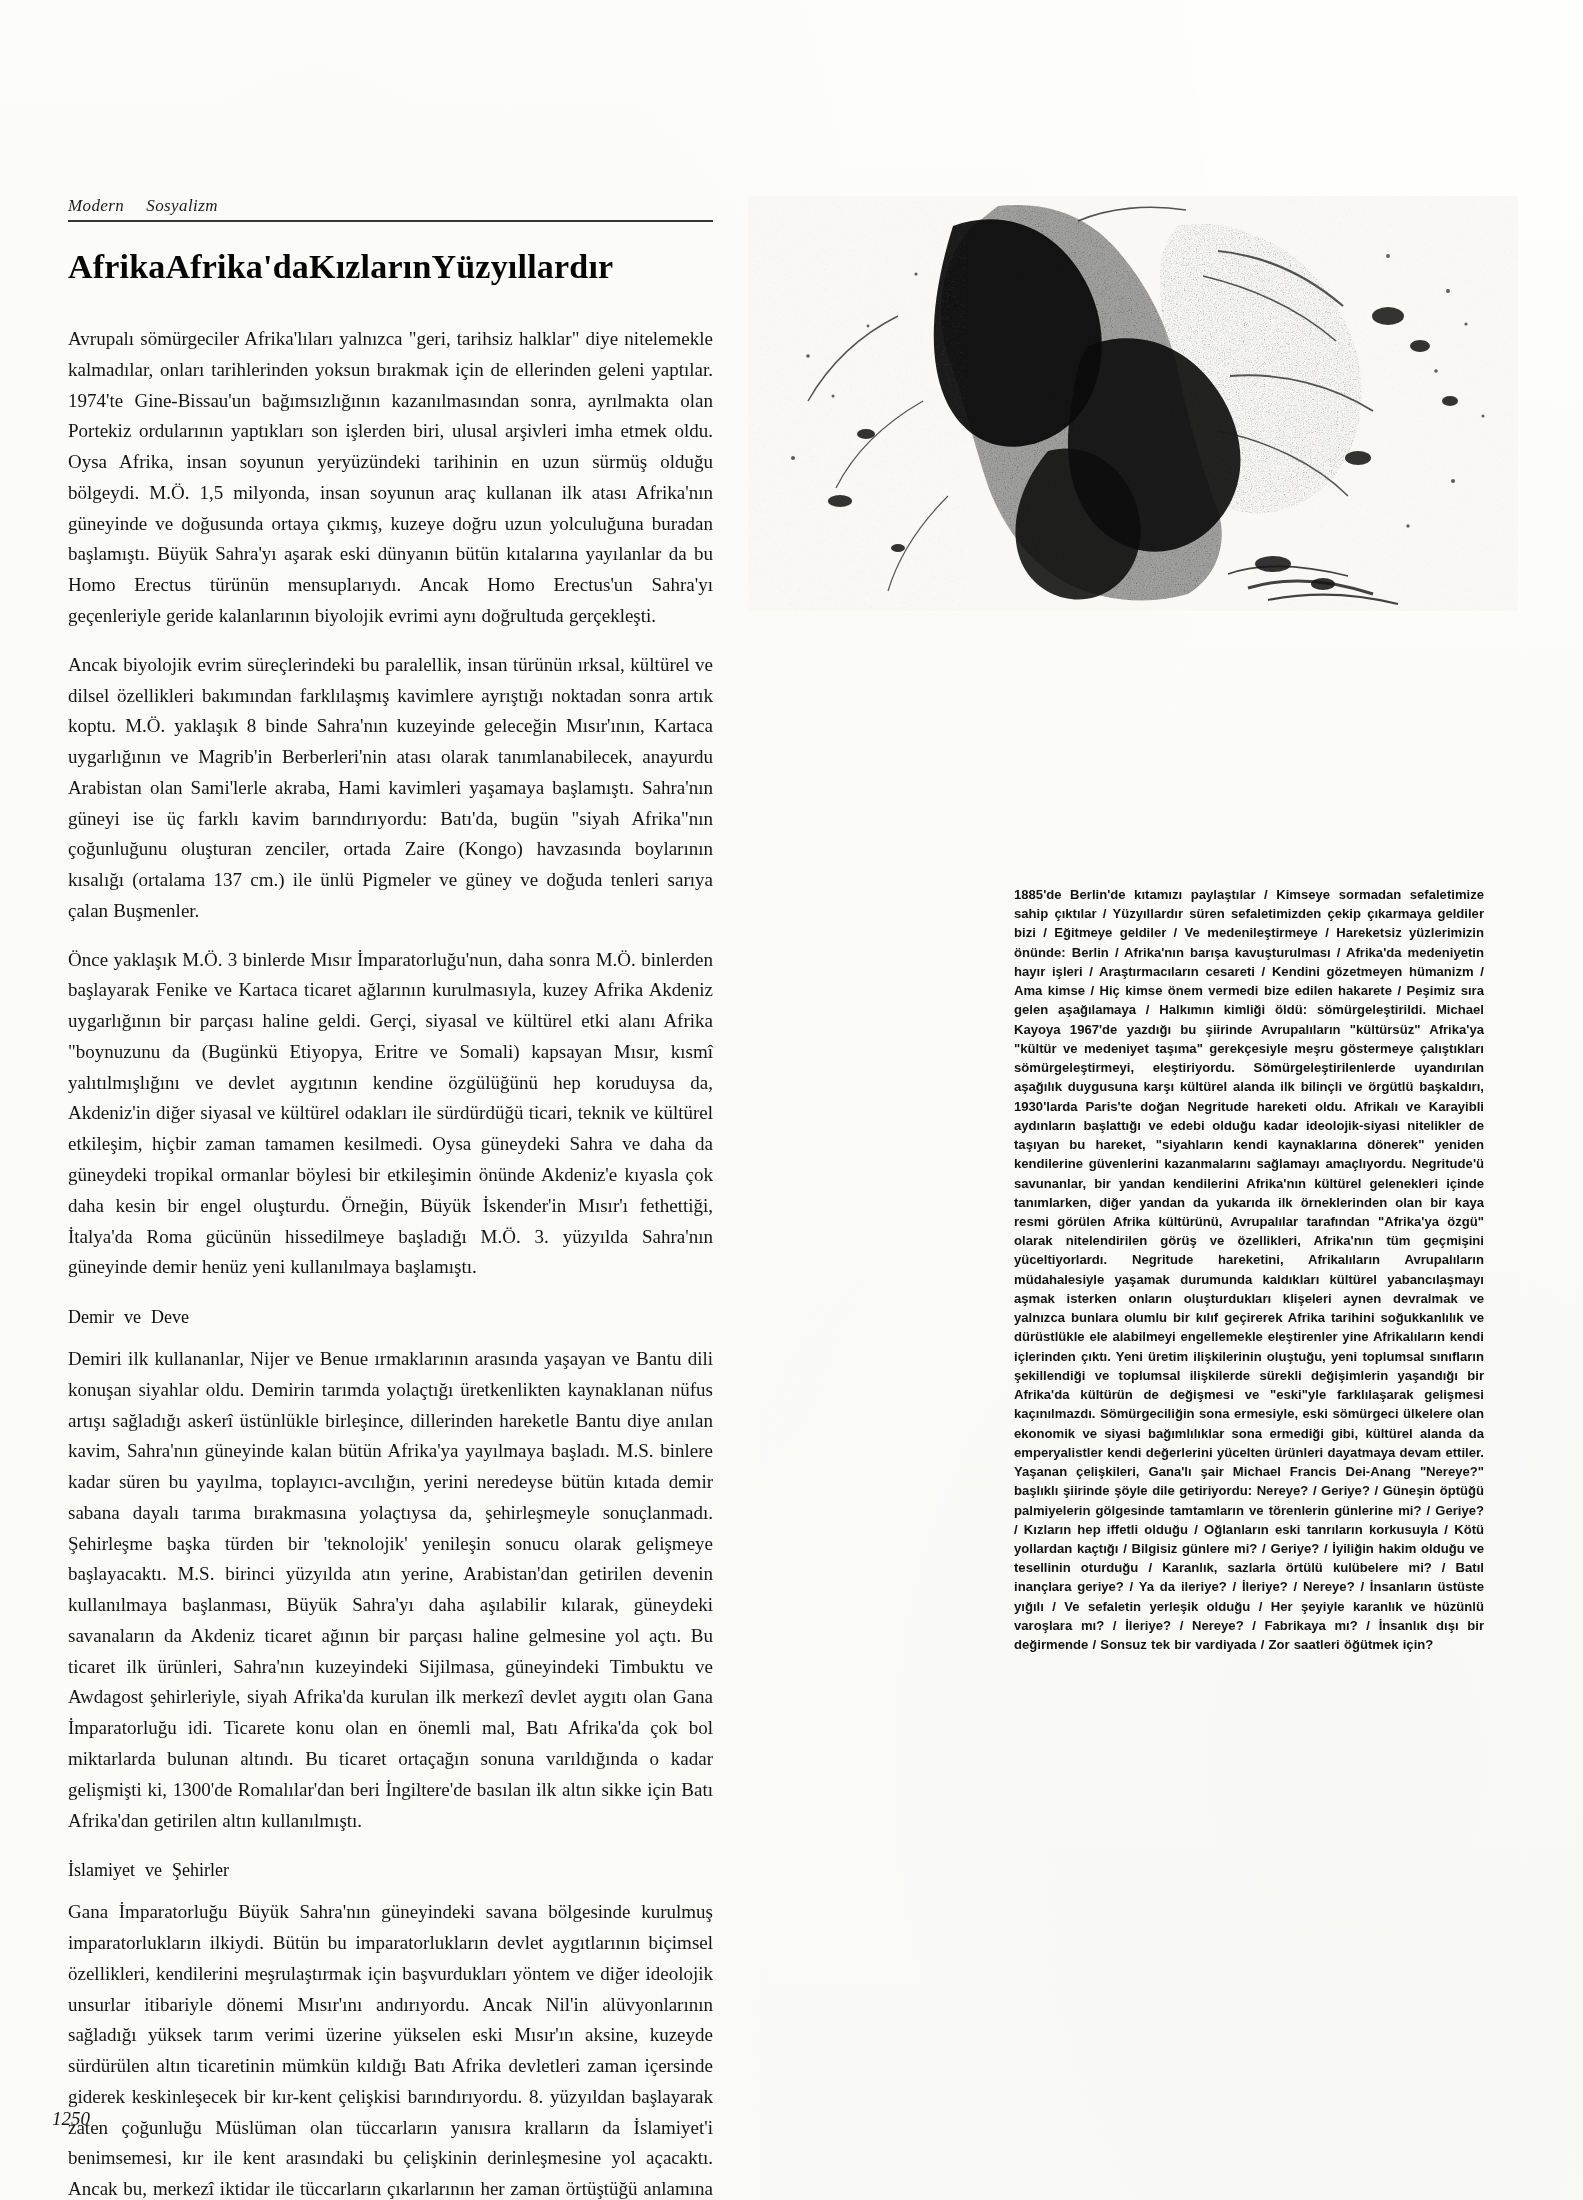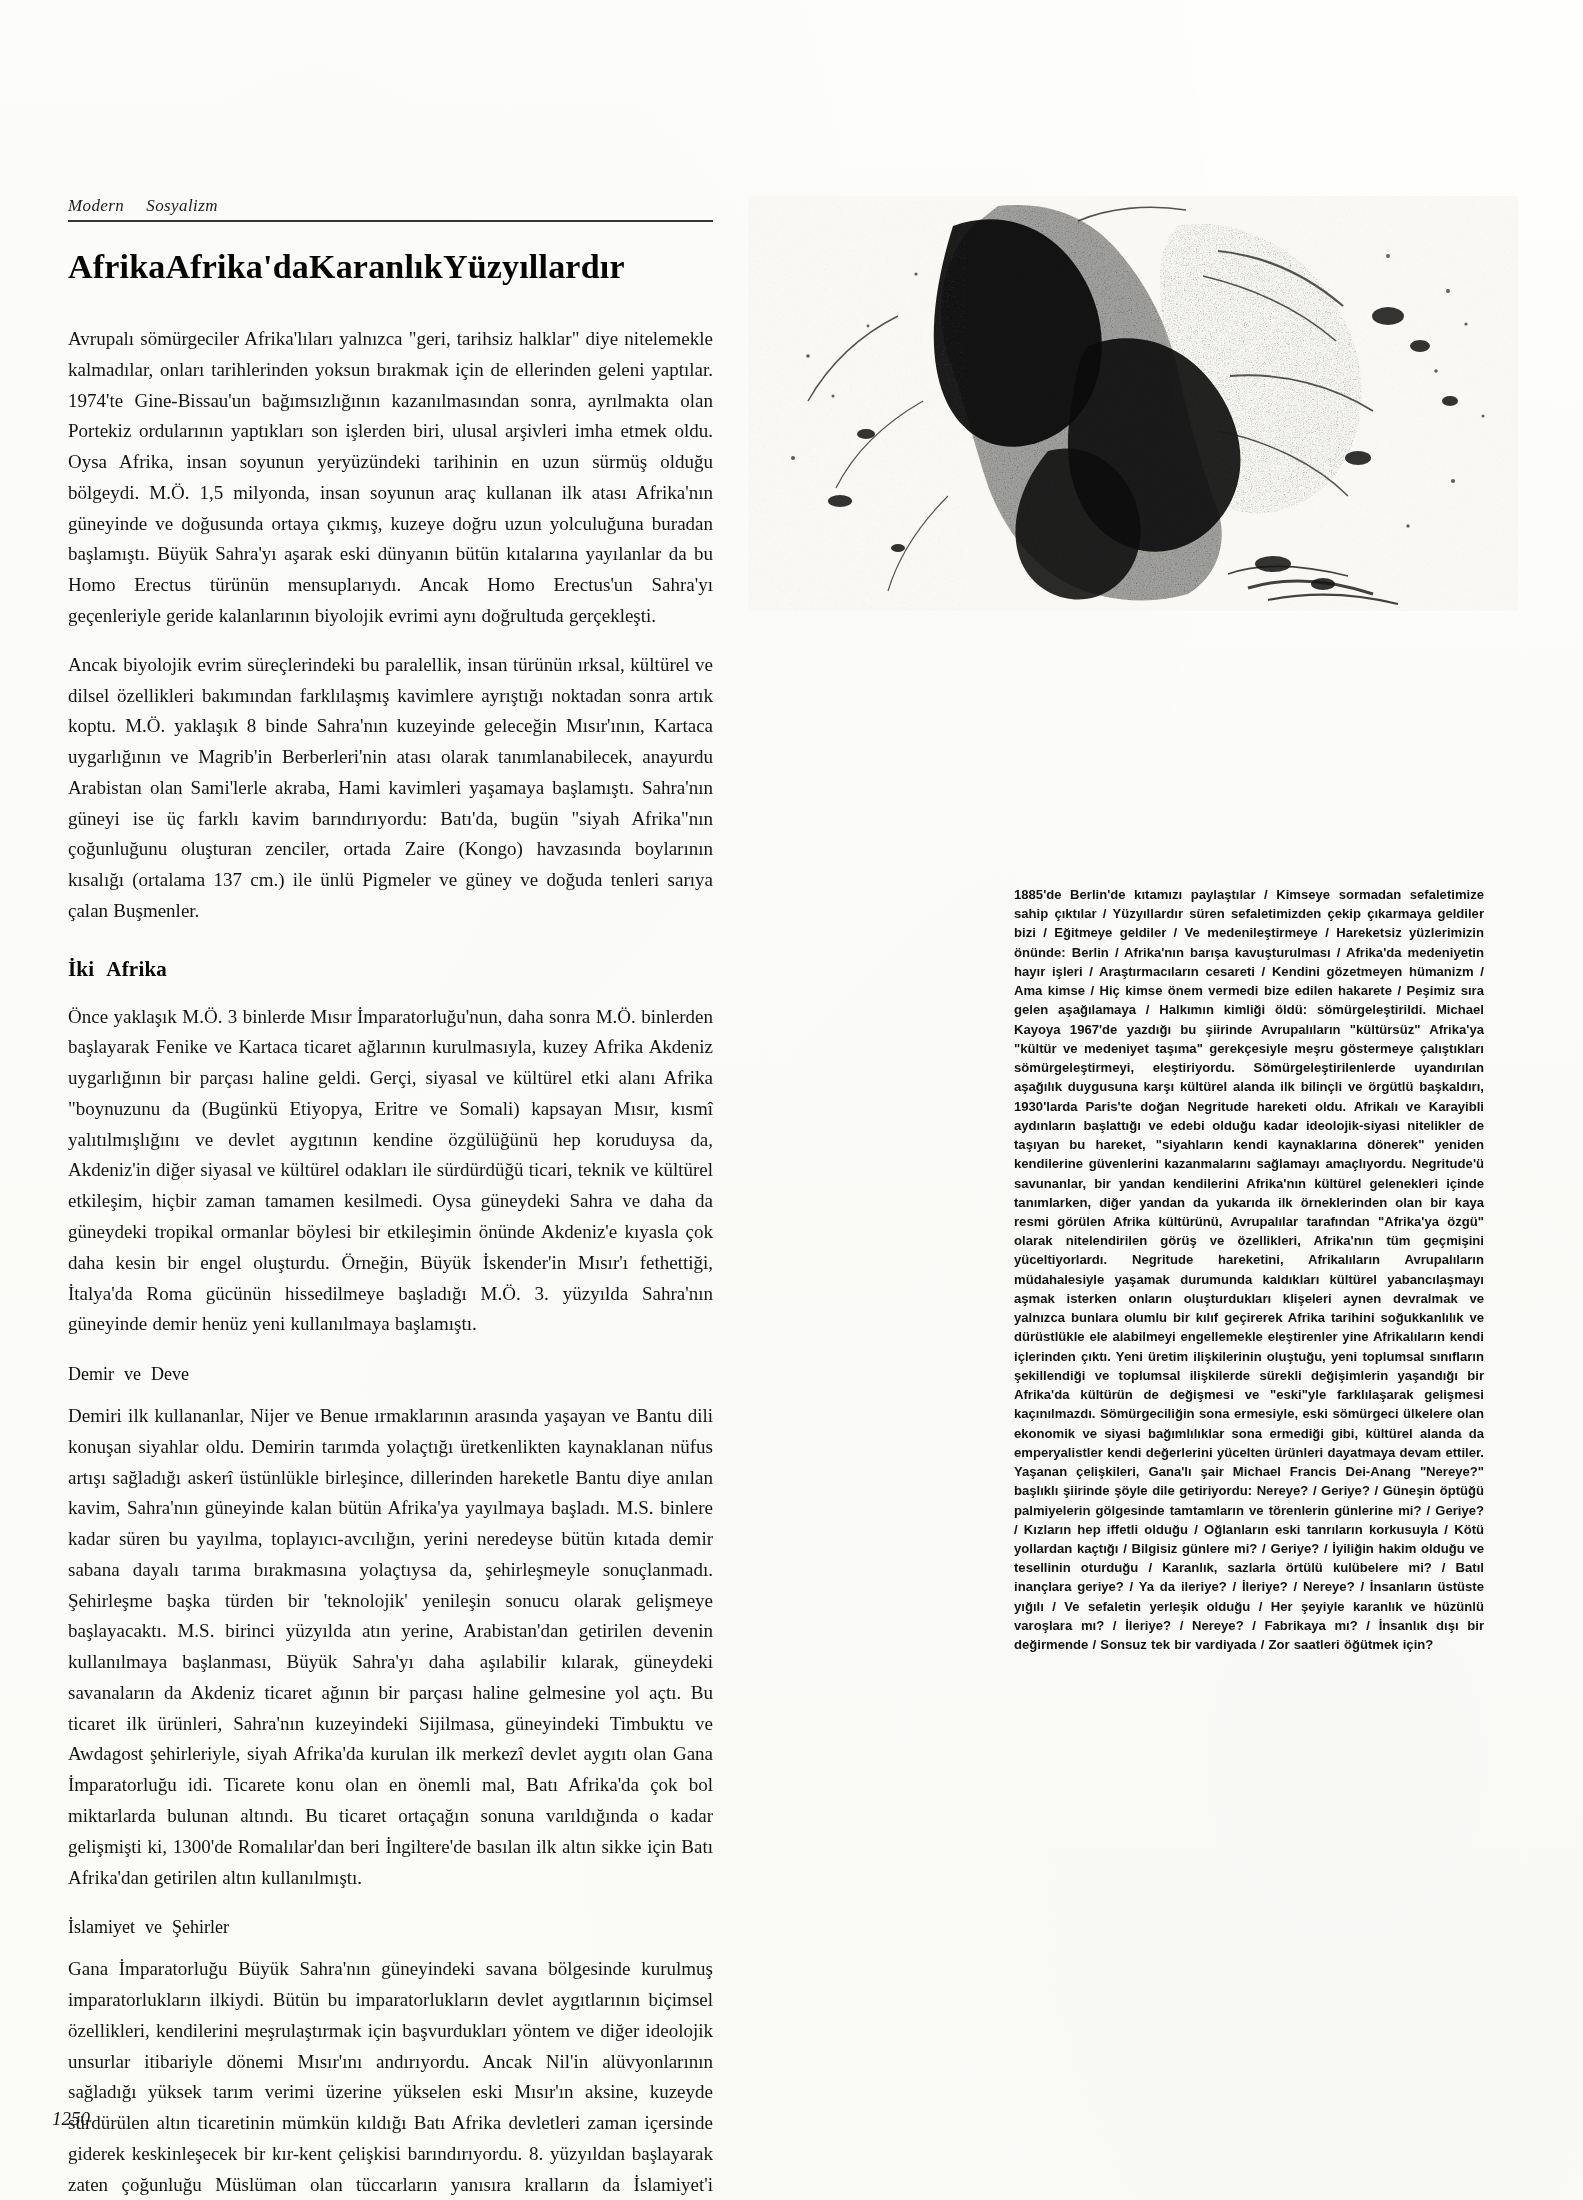--- a/index.html
+++ b/index.html
@@ -139,30 +139,27 @@
   <div class="paper-tone"></div>
 
   <div class="main-col">
 
     <div class="running-head">
       <span class="rh-word">Modern</span><span class="rh-word">Sosyalizm</span>
     </div>
     <div class="head-rule"></div>
 
     <h1 class="article-title">
-      <span class="t-word">Afrika</span><span class="t-word">Afrika'da</span><span class="t-word">Karanlık</span><span class="t-word">Yüzyıllardır</span>
+      <span class="t-word">Afrika</span><span class="t-word">Afrika'da</span><span class="t-word">Kızların</span><span class="t-word">Yüzyıllardır</span>
     </h1>
 
     <p class="body-p">Avrupalı sömürgeciler Afrika'lıları yalnızca "geri, tarihsiz halklar" diye nitelemekle kalmadılar, onları tarihlerinden yoksun bırakmak için de ellerinden geleni yaptılar. 1974'te Gine-Bissau'un bağımsızlığının kazanılmasından sonra, ayrılmakta olan Portekiz ordularının yaptıkları son işlerden biri, ulusal arşivleri imha etmek oldu. Oysa Afrika, insan soyunun yeryüzündeki tarihinin en uzun sürmüş olduğu bölgeydi. M.Ö. 1,5 milyonda, insan soyunun araç kullanan ilk atası Afrika'nın güneyinde ve doğusunda ortaya çıkmış, kuzeye doğru uzun yolculuğuna buradan başlamıştı. Büyük Sahra'yı aşarak eski dünyanın bütün kıtalarına yayılanlar da bu Homo Erectus türünün mensuplarıydı. Ancak Homo Erectus'un Sahra'yı geçenleriyle geride kalanlarının biyolojik evrimi aynı doğrultuda gerçekleşti.</p>
 
     <p class="body-p">Ancak biyolojik evrim süreçlerindeki bu paralellik, insan türünün ırksal, kültürel ve dilsel özellikleri bakımından farklılaşmış kavimlere ayrıştığı noktadan sonra artık koptu. M.Ö. yaklaşık 8 binde Sahra'nın kuzeyinde geleceğin Mısır'ının, Kartaca uygarlığının ve Magrib'in Berberleri'nin atası olarak tanımlanabilecek, anayurdu Arabistan olan Sami'lerle akraba, Hami kavimleri yaşamaya başlamıştı. Sahra'nın güneyi ise üç farklı kavim barındırıyordu: Batı'da, bugün "siyah Afrika"nın çoğunluğunu oluşturan zenciler, ortada Zaire (Kongo) havzasında boylarının kısalığı (ortalama 137 cm.) ile ünlü Pigmeler ve güney ve doğuda tenleri sarıya çalan Buşmenler.</p>
 
-    <h2 class="sec-head">
-      <span class="sh-word">İki</span><span class="sh-word">Afrika</span>
-    </h2>
 
     <p class="body-p">Önce yaklaşık M.Ö. 3 binlerde Mısır İmparatorluğu'nun, daha sonra M.Ö. binlerden başlayarak Fenike ve Kartaca ticaret ağlarının kurulmasıyla, kuzey Afrika Akdeniz uygarlığının bir parçası haline geldi. Gerçi, siyasal ve kültürel etki alanı Afrika "boynuzunu da (Bugünkü Etiyopya, Eritre ve Somali) kapsayan Mısır, kısmî yalıtılmışlığını ve devlet aygıtının kendine özgülüğünü hep koruduysa da, Akdeniz'in diğer siyasal ve kültürel odakları ile sürdürdüğü ticari, teknik ve kültürel etkileşim, hiçbir zaman tamamen kesilmedi. Oysa güneydeki Sahra ve daha da güneydeki tropikal ormanlar böylesi bir etkileşimin önünde Akdeniz'e kıyasla çok daha kesin bir engel oluşturdu. Örneğin, Büyük İskender'in Mısır'ı fethettiği, İtalya'da Roma gücünün hissedilmeye başladığı M.Ö. 3. yüzyılda Sahra'nın güneyinde demir henüz yeni kullanılmaya başlamıştı.</p>
 
     <h3 class="sub-head">
       <span class="sh-word">Demir</span><span class="sh-word">ve</span><span class="sh-word">Deve</span>
     </h3>
 
     <p class="body-p">Demiri ilk kullananlar, Nijer ve Benue ırmaklarının arasında yaşayan ve Bantu dili konuşan siyahlar oldu. Demirin tarımda yolaçtığı üretkenlikten kaynaklanan nüfus artışı sağladığı askerî üstünlükle birleşince, dillerinden hareketle Bantu diye anılan kavim, Sahra'nın güneyinde kalan bütün Afrika'ya yayılmaya başladı. M.S. binlere kadar süren bu yayılma, toplayıcı-avcılığın, yerini neredeyse bütün kıtada demir sabana dayalı tarıma bırakmasına yolaçtıysa da, şehirleşmeyle sonuçlanmadı. Şehirleşme başka türden bir 'teknolojik' yenileşin sonucu olarak gelişmeye başlayacaktı. M.S. birinci yüzyılda atın yerine, Arabistan'dan getirilen devenin kullanılmaya başlanması, Büyük Sahra'yı daha aşılabilir kılarak, güneydeki savanaların da Akdeniz ticaret ağının bir parçası haline gelmesine yol açtı. Bu ticaret ilk ürünleri, Sahra'nın kuzeyindeki Sijilmasa, güneyindeki Timbuktu ve Awdagost şehirleriyle, siyah Afrika'da kurulan ilk merkezî devlet aygıtı olan Gana İmparatorluğu idi. Ticarete konu olan en önemli mal, Batı Afrika'da çok bol miktarlarda bulunan altındı. Bu ticaret ortaçağın sonuna varıldığında o kadar gelişmişti ki, 1300'de Romalılar'dan beri İngiltere'de basılan ilk altın sikke için Batı Afrika'dan getirilen altın kullanılmıştı.</p>
 
     <h3 class="sub-head">

